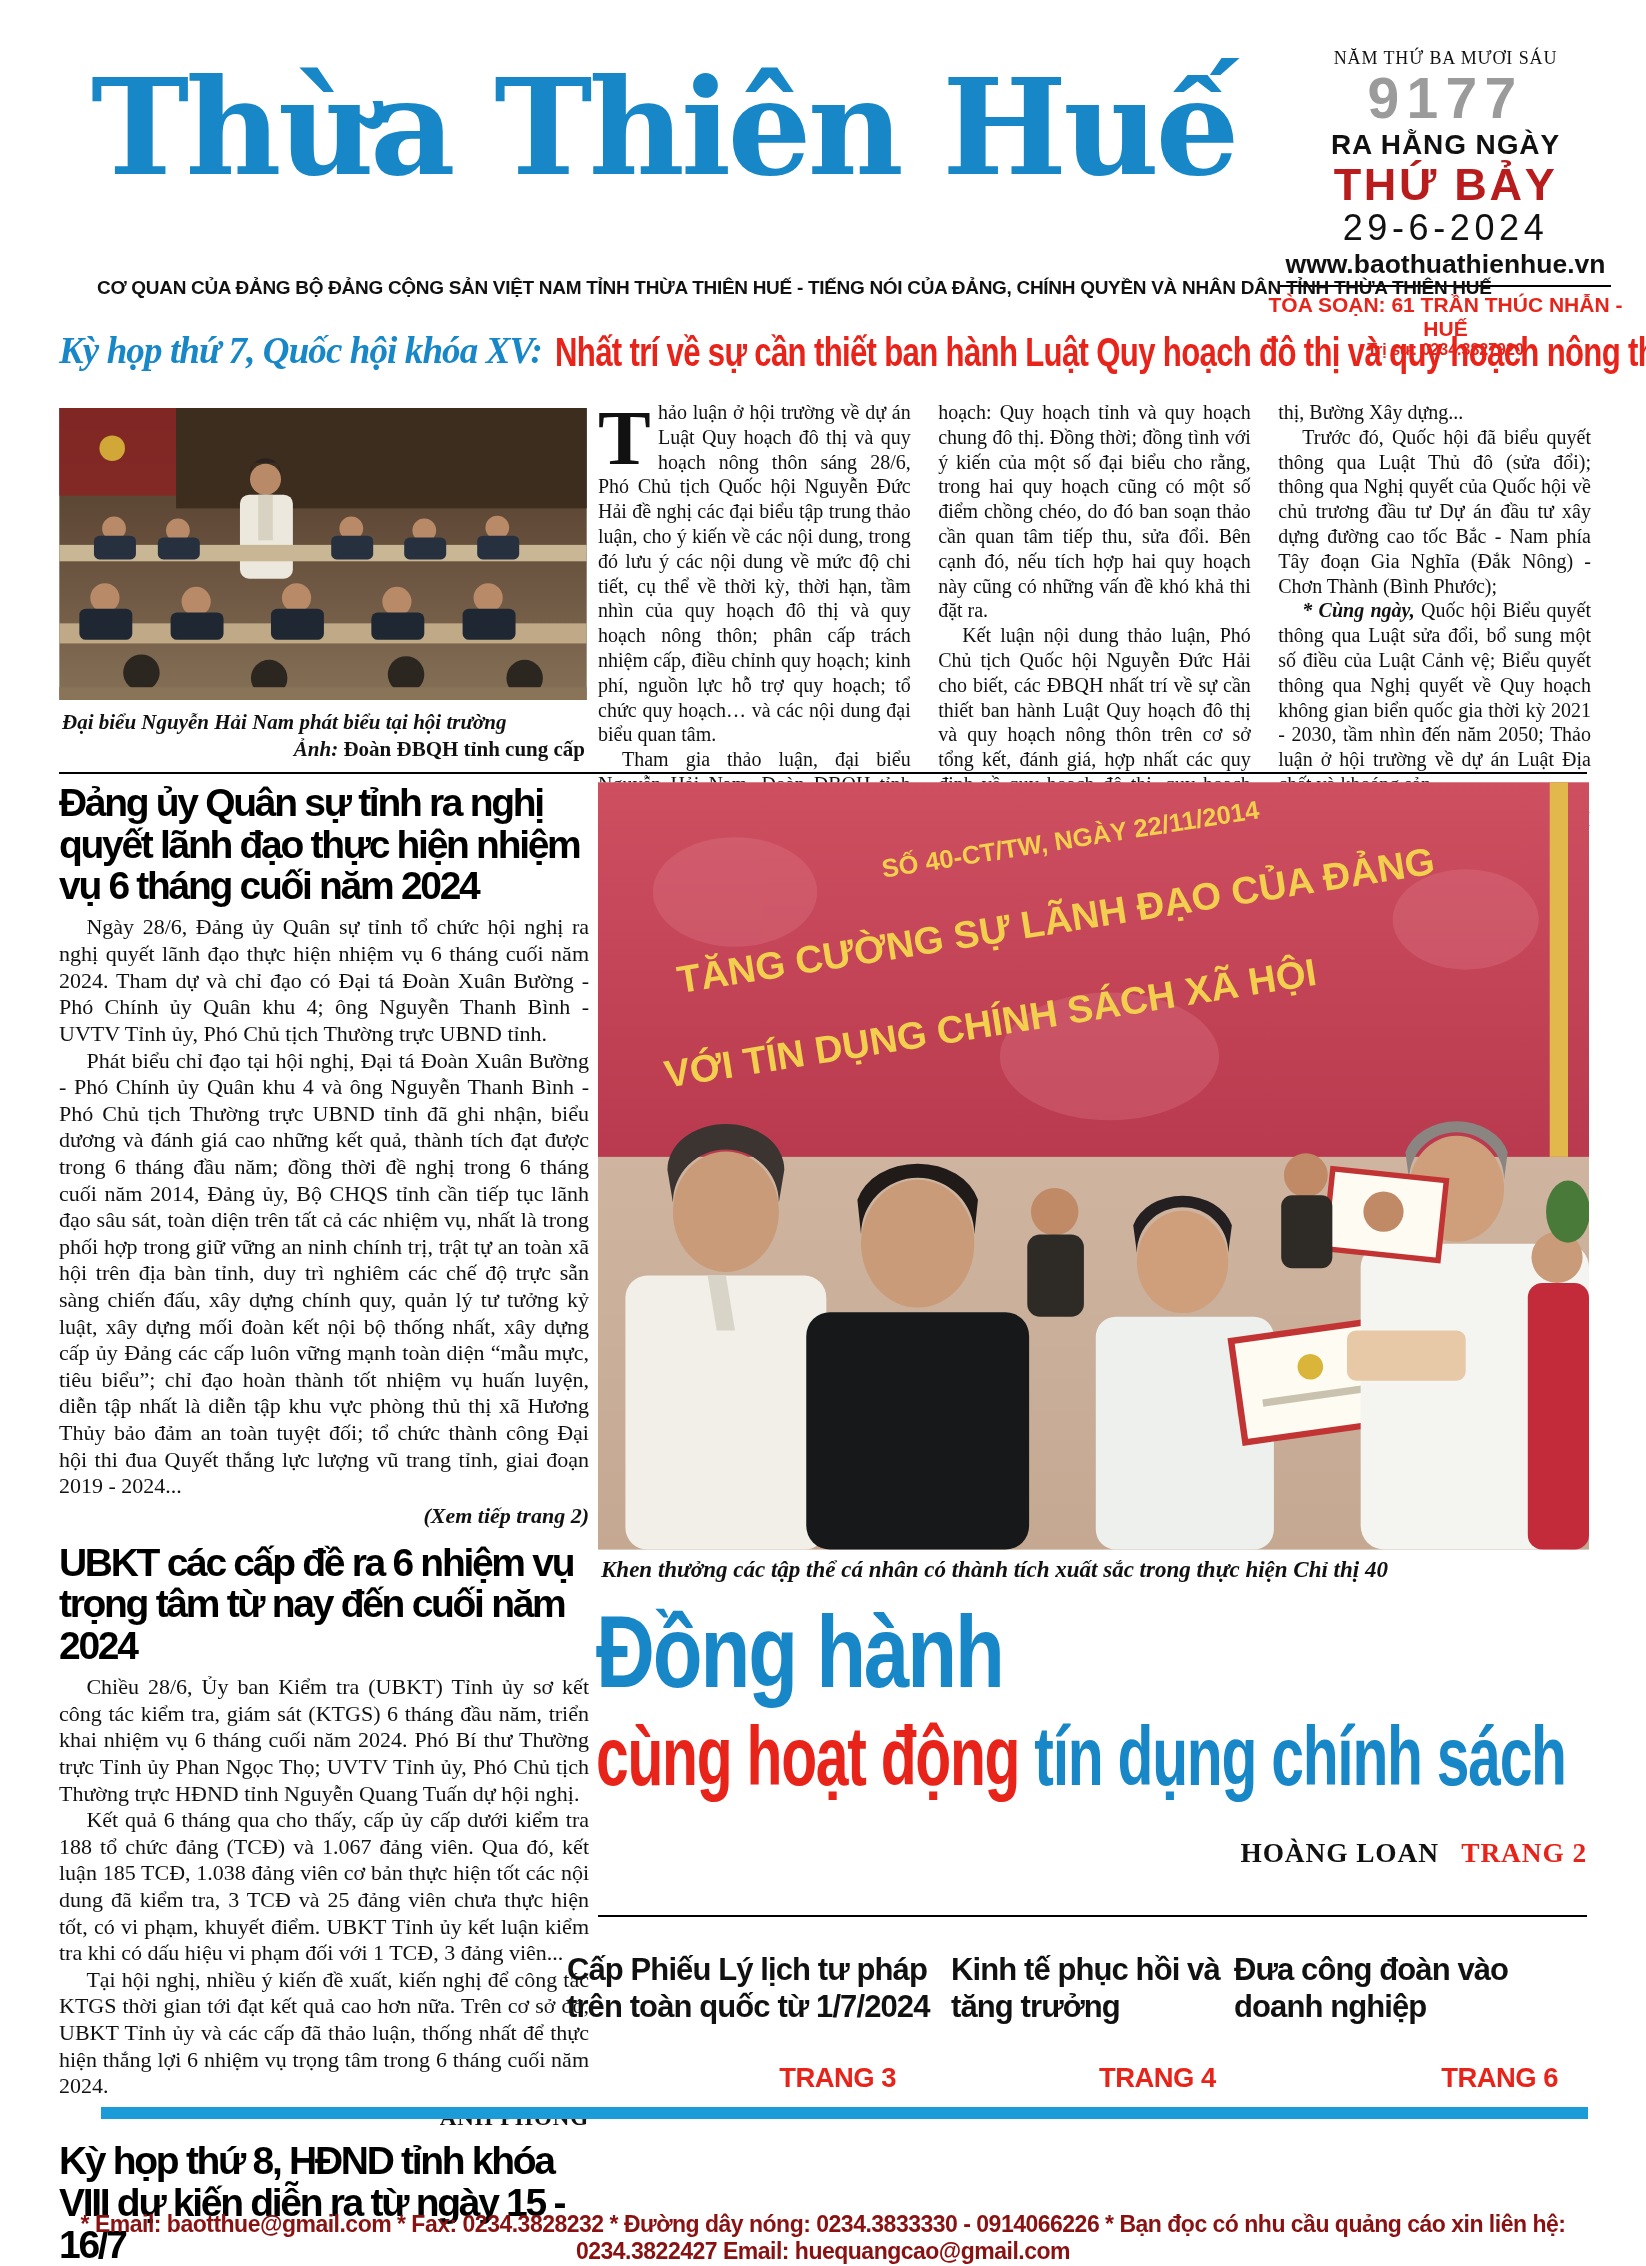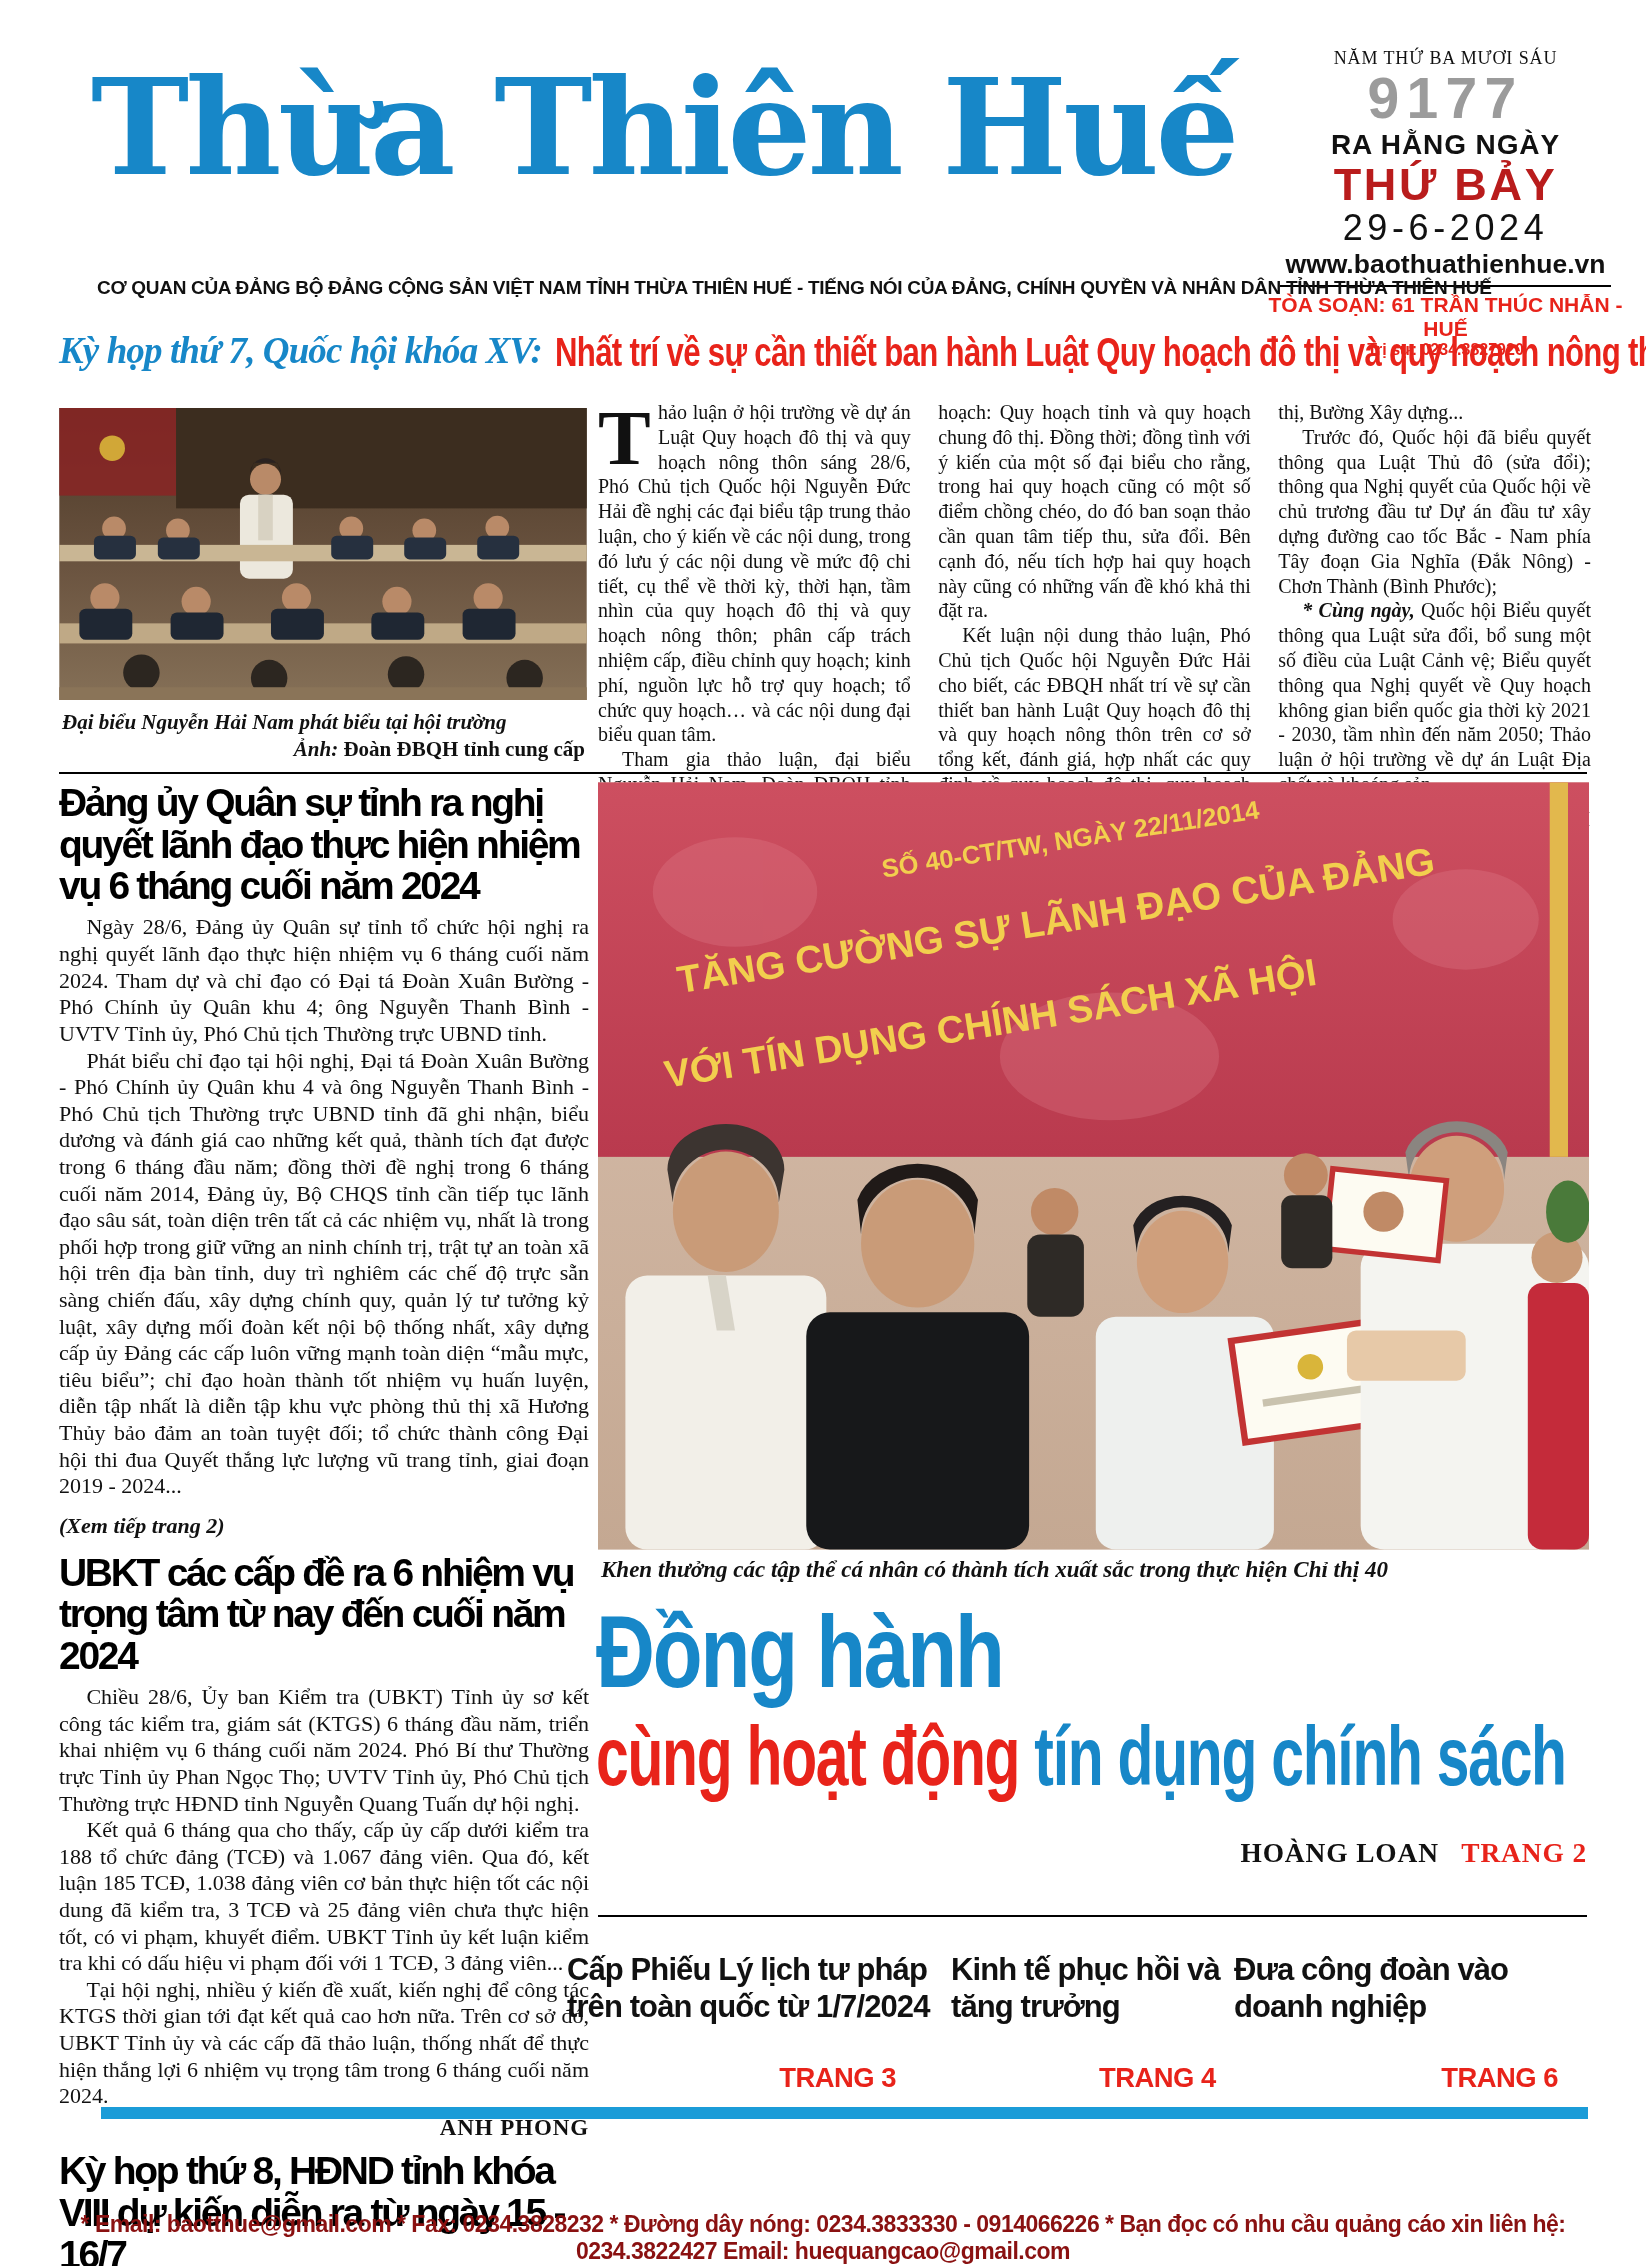--- a/index.html
+++ b/index.html
@@ -46,21 +46,21 @@
   .lead-col p{margin:0;font-size:20px;line-height:1.24;text-align:justify;text-indent:24px;}
   .lead-col p.first{text-indent:0;}
   .dropcap{float:left;font-weight:bold;font-size:79px;line-height:0.78;padding:7.3px 7.3px 0 0;}
   .lead-byline{text-align:right;font-weight:bold;font-size:22px;margin-top:9.1px;letter-spacing:0.9px;}
 
   
   .left-col{left:59px;top:782px;width:530px;}
   .black-head{margin:0 0 7.3px;font-family:"Liberation Sans",sans-serif;font-weight:bold;
      font-size:39px;line-height:1.07;letter-spacing:-2.3px;color:#000;}
   .left-col p{margin:0;font-size:22px;line-height:1.21;text-align:justify;text-indent:27.4px;}
-  .cont-line{font-weight:bold;font-style:italic;font-size:22px;margin-top:13px;}
+  .cont-line{text-align:right;font-weight:bold;font-style:italic;font-size:22px;margin-top:3px;}
   .byline{text-align:right;font-weight:bold;font-size:23px;margin:5.5px 0 9.1px;letter-spacing:0.9px;}
   .art-gap{height:12.8px;}
 
   
   .photo2{left:598px;top:782px;width:991px;height:768px;}
   .photo2-caption{left:601px;top:1557px;width:989px;font-weight:bold;font-style:italic;font-size:23px;}
   .feat-line1{left:596px;top:1601px;font-family:"Liberation Sans",sans-serif;font-weight:bold;
      font-size:102px;line-height:1;color:#1787c8;transform:scaleX(.8);transform-origin:left top;
      letter-spacing:-2.7px;white-space:nowrap;}
   .feat-line2{left:596px;top:1710px;font-family:"Liberation Sans",sans-serif;font-weight:bold;

